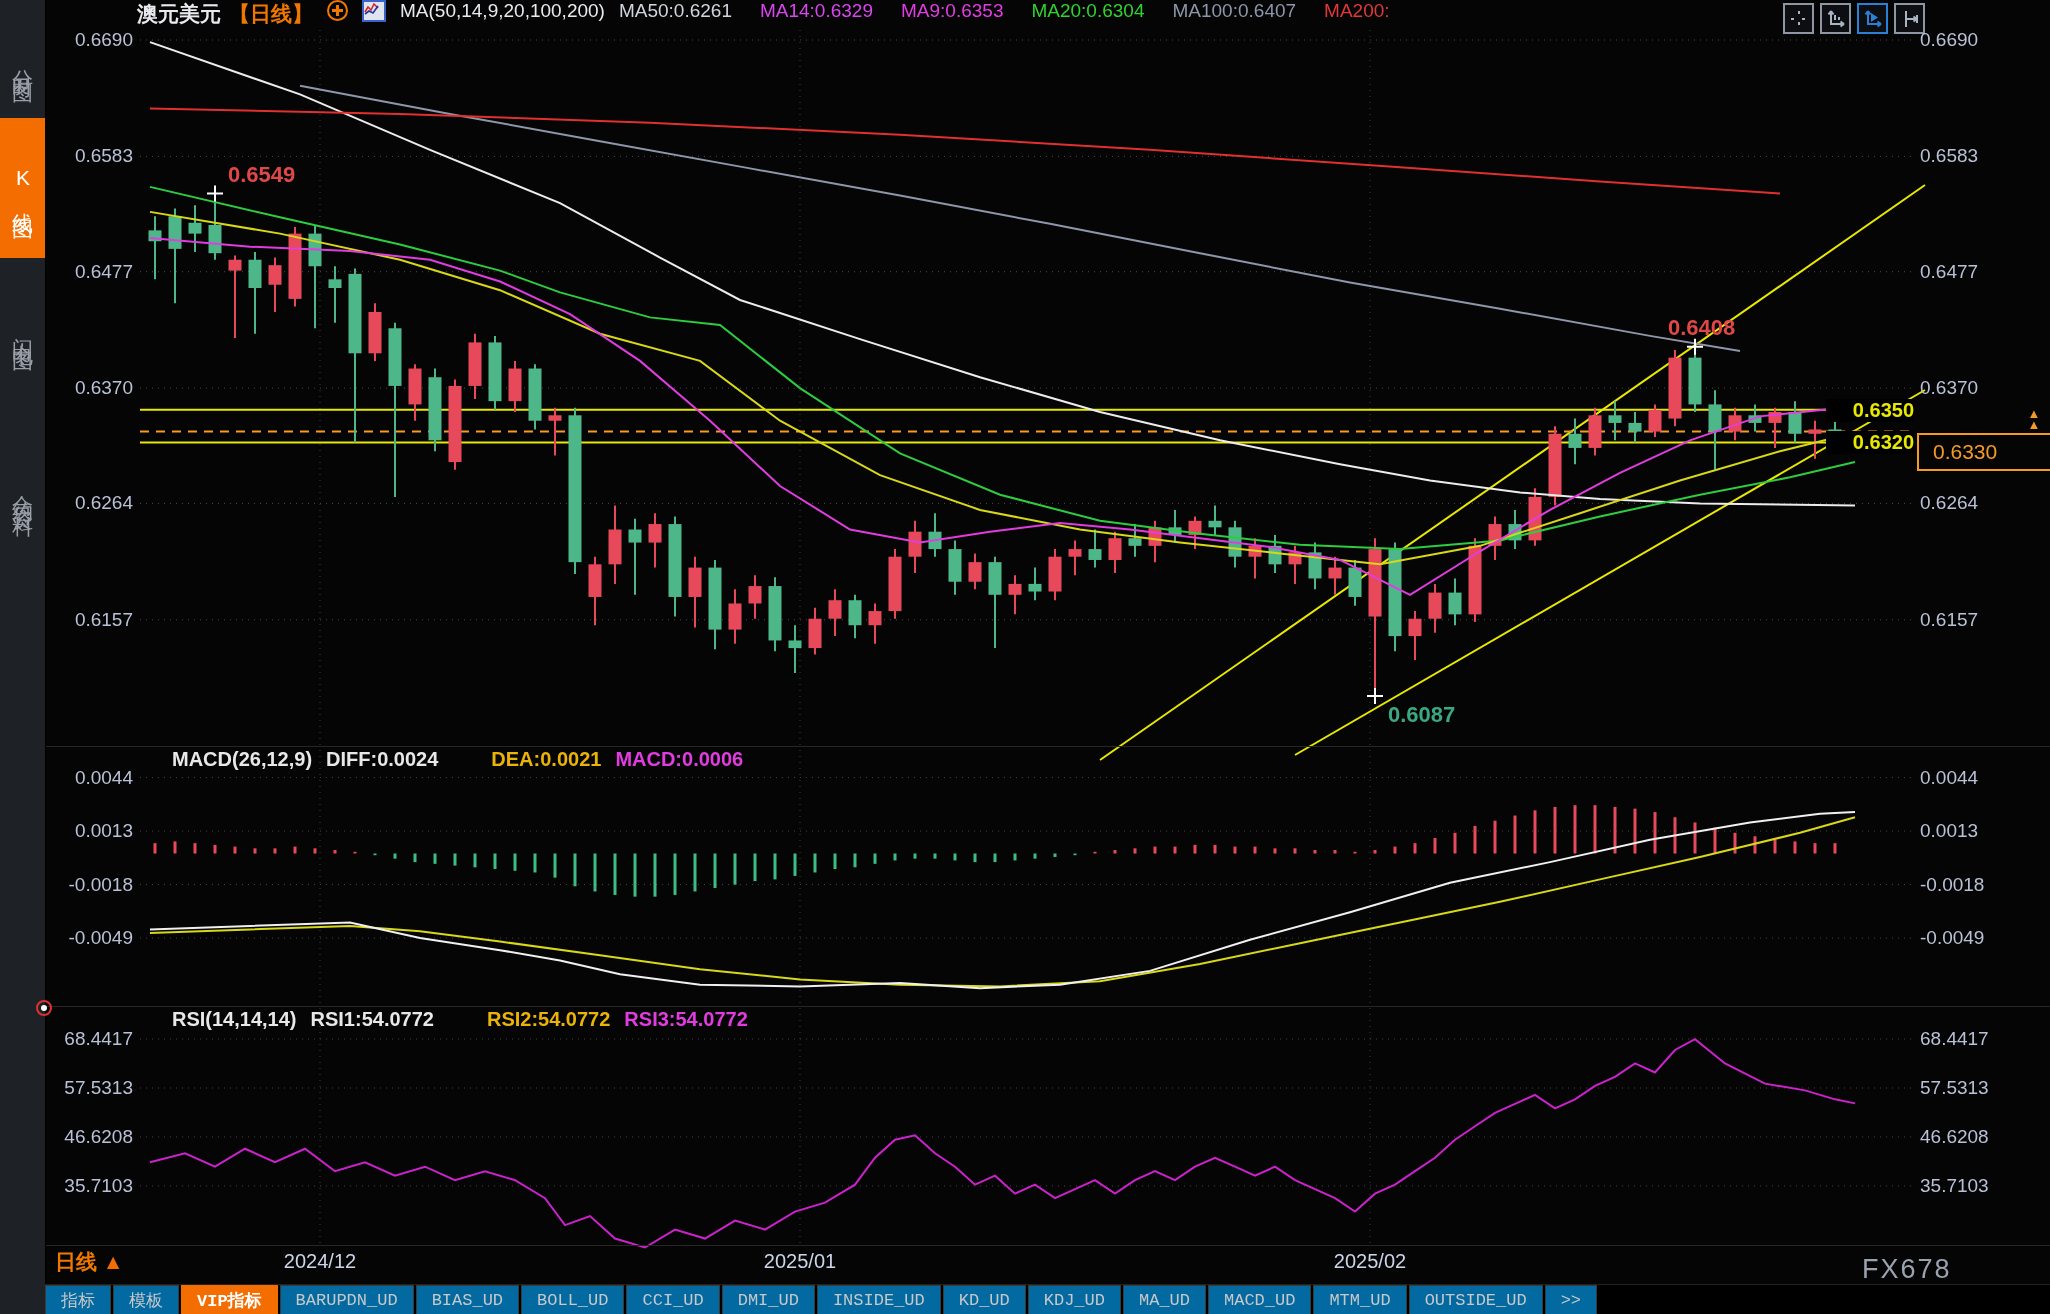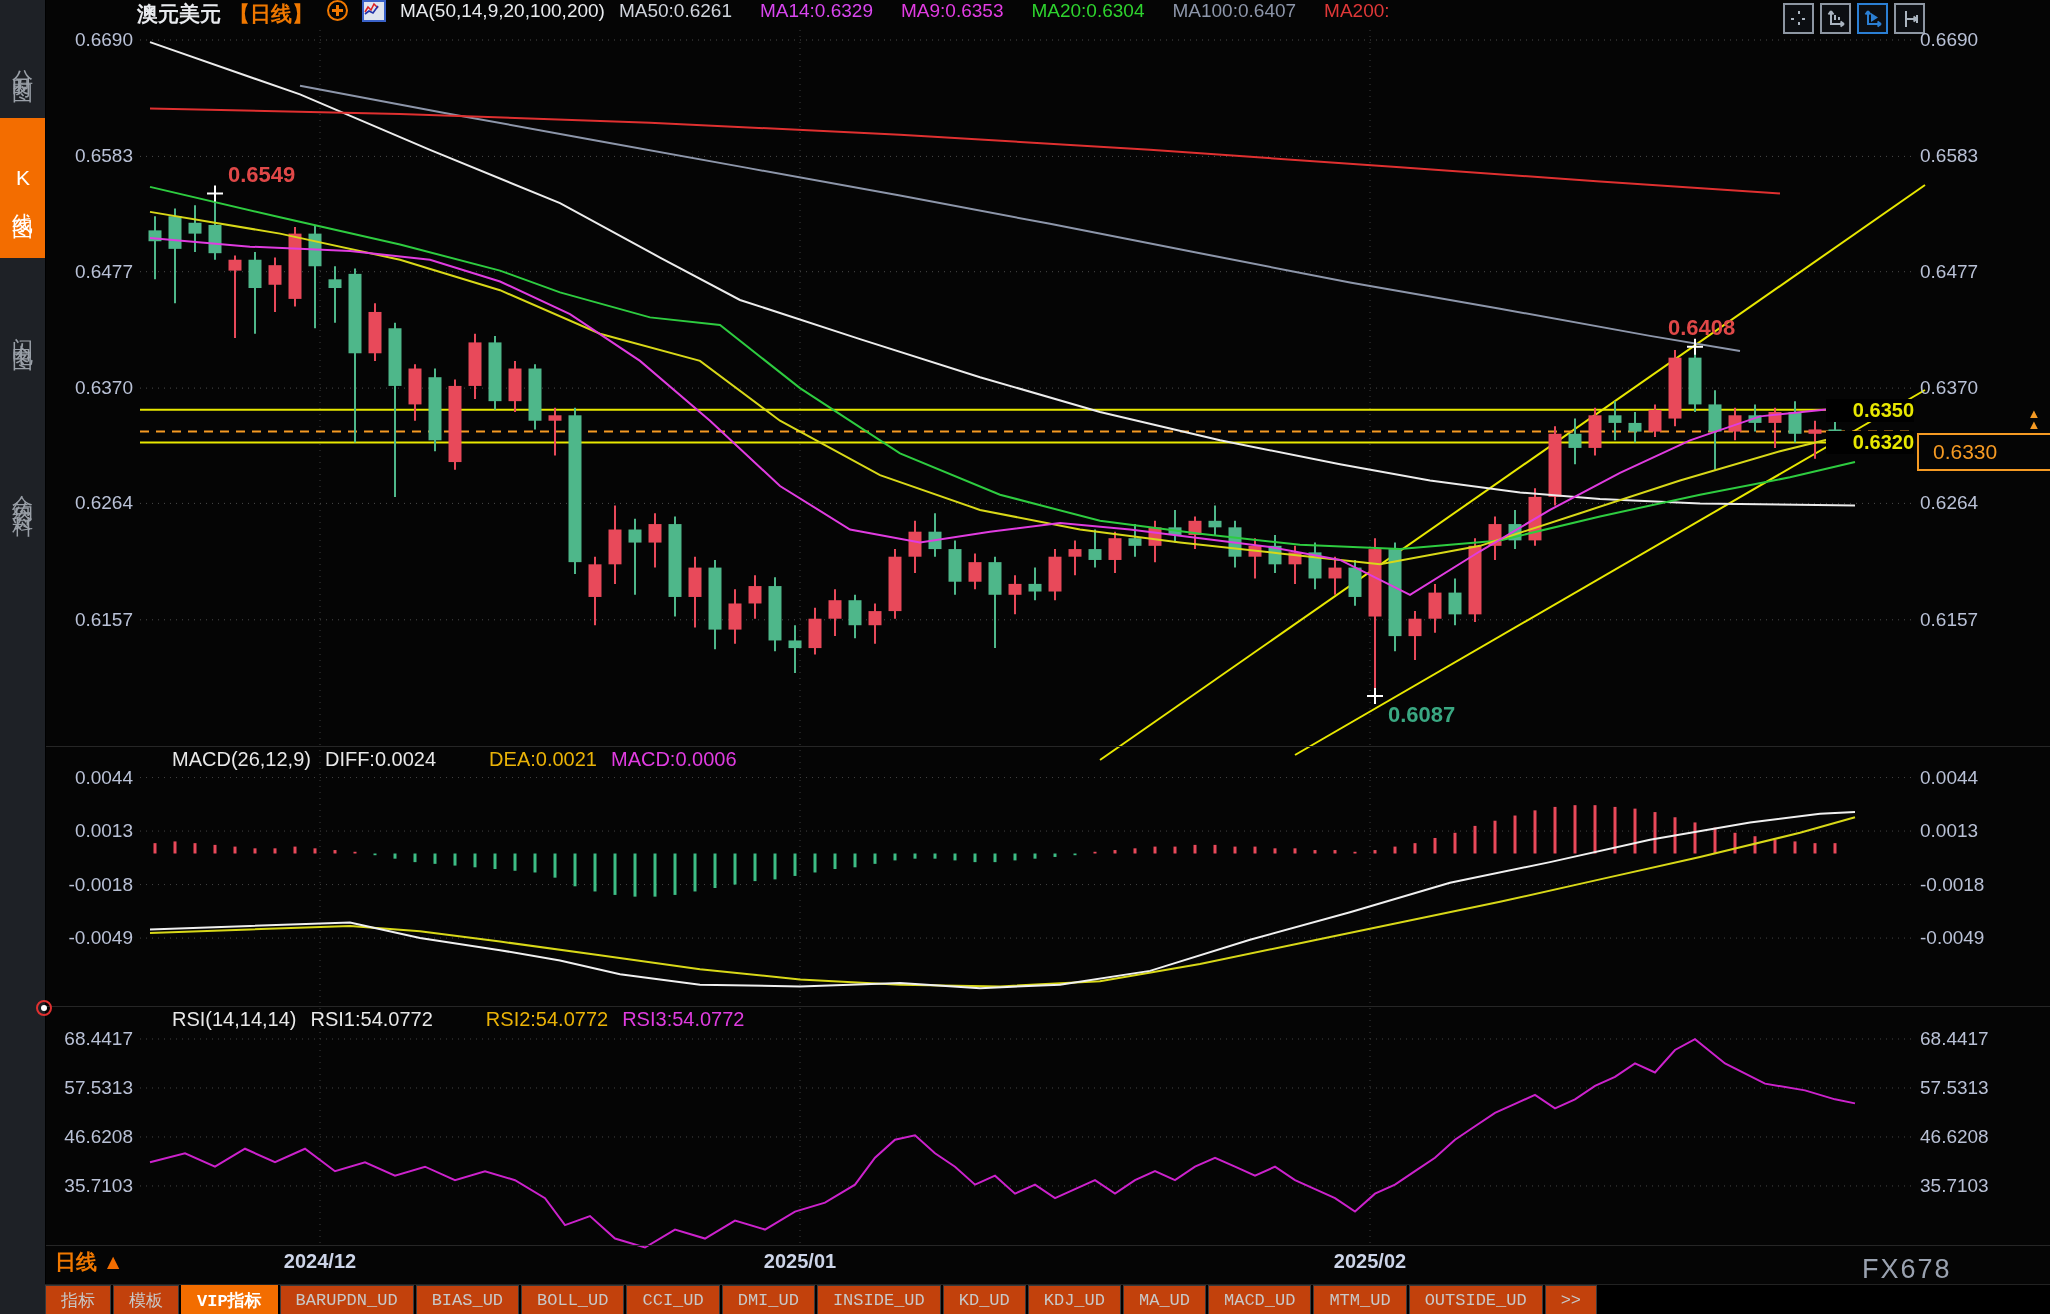--- a/index.html
+++ b/index.html
@@ -31,39 +31,39 @@
   .tool-btn.active{border-color:#2b7fd4;}
 
   
   .ax{position:absolute;font-size:19px;color:#b9c1d6;}
   .axl{width:88px;text-align:right;}
   .axr{width:95px;text-align:left;}
 
   
   .ind-hdr{position:absolute;left:172px;font-size:20px;white-space:nowrap;}
   .ind-hdr .w{color:#e8e8e8;} .ind-hdr .y{color:#eab308;margin-left:39px;} .ind-hdr .m{color:#e03ce0;}
-  .ind-hdr span{margin-right:14px;}
+  .ind-hdr span{margin-right:14px;font-weight:bold;}
 
   
   .ann{position:absolute;font-size:22px;font-weight:bold;}
 
   
   .tag{position:absolute;left:1826px;width:88px;text-align:right;font-size:20px;font-weight:bold;color:#e8e800;background:#000;}
   #price-badge{position:absolute;left:1917px;top:433px;width:128px;height:34px;border:2px solid #f59a23;
     color:#f59a23;font-size:21px;display:flex;align-items:center;padding-left:14px;background:#050505;}
   #badge-arrows{position:absolute;left:2022px;top:408px;color:#f59a23;font-size:13px;line-height:11px;text-align:center;width:24px;}
 
   
   #period-label{position:absolute;left:55px;top:1248px;font-size:21px;font-weight:bold;color:#f07800;}
   #period-label .ar{color:#f36d00;}
-  .month-lbl{position:absolute;top:1250px;transform:translateX(-50%);font-size:20px;color:#ccd4e8;font-weight:bold;}
+  .month-lbl{position:absolute;top:1250px;transform:translateX(-50%);font-size:20px;color:#ccd4e8;font-weight:normal;}
   #watermark{position:absolute;left:1862px;top:1254px;font-size:27px;color:#9aa2b0;letter-spacing:2px;}
 
   #tabbar{position:absolute;left:45px;top:1284px;width:2005px;height:30px;background:#000;display:flex;align-items:stretch;border-top:1px solid #222;}
-  .tab{border:1px solid #3a3a3a;background:#c2410c;color:#c8c8c8;font-size:17px;display:flex;align-items:center;
+  .tab{border:1px solid #3a3a3a;background:#0369a1;color:#c8c8c8;font-size:17px;display:flex;align-items:center;
     padding:0 15px;margin-right:2px;font-family:"Liberation Mono",monospace;white-space:nowrap;cursor:pointer;}
   .tab.active{background:#f36d00;color:#fff;border-color:#f36d00;font-weight:bold;}
 
   
   #red-dot{position:absolute;left:36px;top:1000px;width:12px;height:12px;border:2px solid #e03030;border-radius:50%;}
   #red-dot:after{content:"";position:absolute;left:3px;top:3px;width:6px;height:6px;border-radius:50%;background:#fff;}
 
   .sep{position:absolute;left:45px;width:2005px;height:1px;background:#262626;}
 </style>
 </head>

